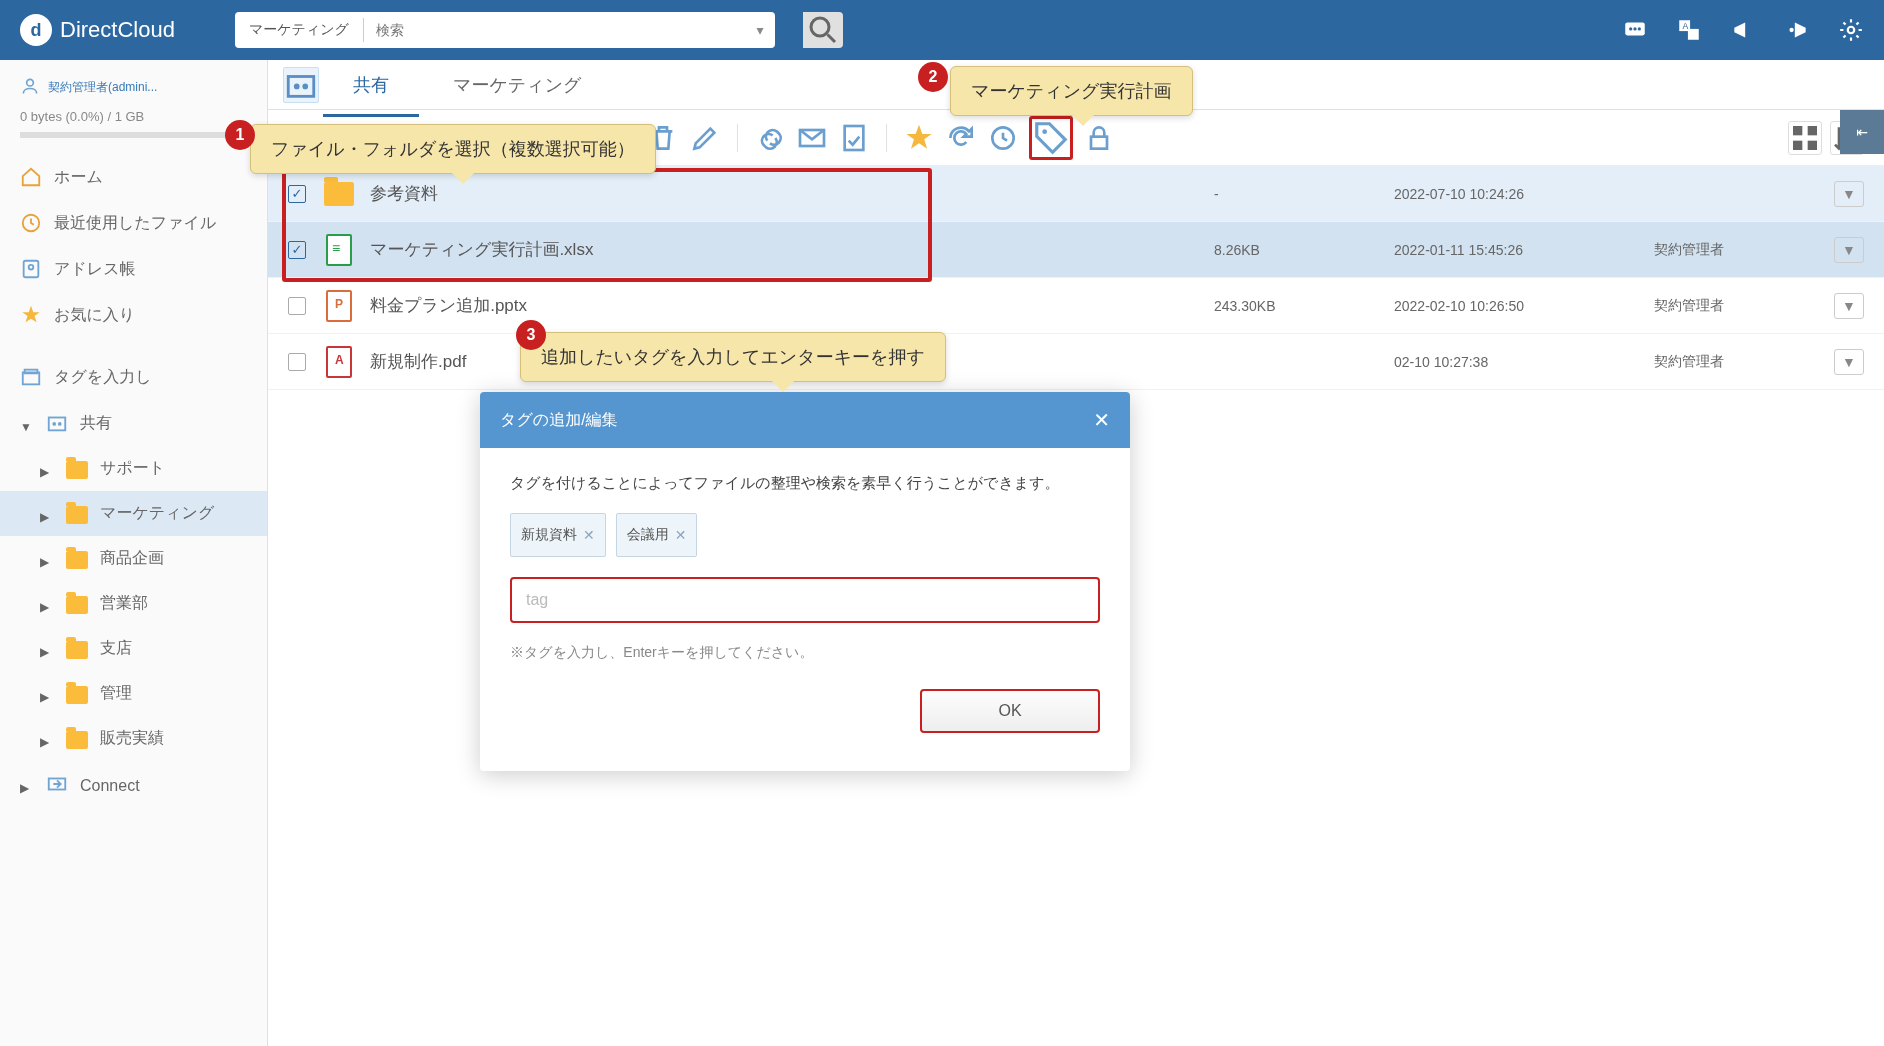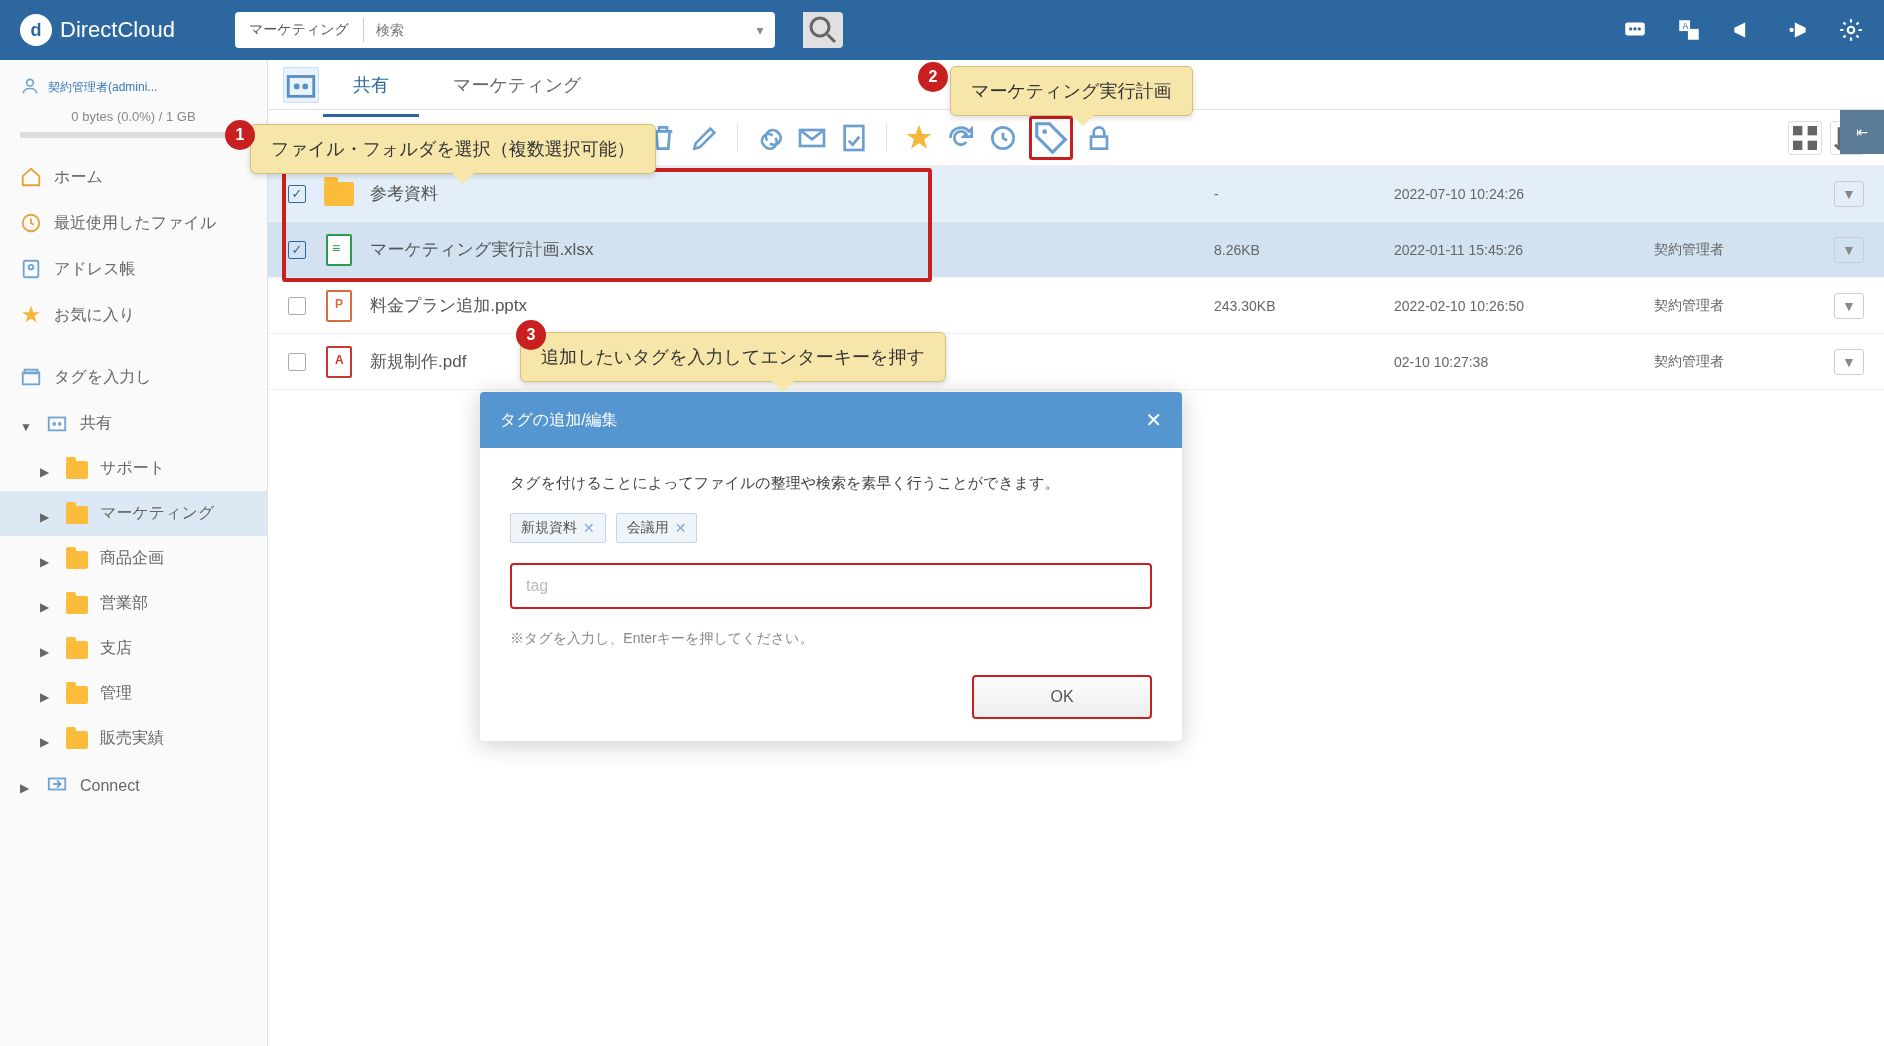--- a/index.html
+++ b/index.html
@@ -17,21 +17,21 @@
 .search-btn { width: 40px; height: 36px; background: #e0e0e0; border: none; border-radius: 0 4px 4px 0; color: #666; cursor: pointer; display:flex; align-items:center; justify-content:center; margin-left:8px; }
 .header-right { margin-left: auto; display: flex; align-items: center; gap: 28px; color: #fff; }
 .header-icon { width: 26px; height: 26px; display: flex; align-items: center; justify-content: center; cursor: pointer; }
 
 
 .body { display: flex; height: calc(1046px - 60px); }
 .sidebar { width: 268px; background: #fafafa; border-right: 1px solid #e0e0e0; display: flex; flex-direction: column; }
 .user-block { padding: 16px 20px 8px; }
 .user-name { display: flex; align-items: center; gap: 8px; color: #3a7ab8; font-size: 12px; }
 .user-icon { color: #6fa4d4; }
-.storage-info { text-align: center; font-size: 13px; color: #888; margin-top: 10px; }
+.storage-info { text-align: left; font-size: 13px; color: #888; margin-top: 10px; }
 .storage-bar { height: 6px; background: #ddd; margin-top: 8px; position: relative; }
 .storage-fill { height: 100%; background: #999; width: 0%; }
 
 .nav { padding: 8px 0; }
 .nav-item { display: flex; align-items: flex-end; gap: 12px; padding: 12px 20px; color: #666; cursor: pointer; font-size: 16px; }
 .nav-item.indent-1 { padding-left: 40px; }
 .nav-item.active { background: #dce9f5; }
 .nav-icon { width: 22px; height: 22px; display: flex; align-items: center; justify-content: center; }
 .folder-icon { width: 22px; height: 18px; background: #fbbc3c; border-radius: 2px; position: relative; }
 .folder-icon::before { content: ""; position: absolute; top: -4px; left: 0; width: 10px; height: 4px; background: #fbbc3c; border-radius: 2px 2px 0 0; }
@@ -73,32 +73,32 @@
 .doc-pdf::after { content:"A"; position:absolute; top:5px; left:7px; color:#c83737; font-size:12px; font-weight:bold; }
 .file-name { flex: 1; font-size: 17px; color: #555; }
 .file-size { width: 180px; color: #666; }
 .file-date { width: 260px; color: #666; }
 .file-owner { width: 180px; color: #666; }
 .file-menu { width: 30px; height: 26px; border:1px solid #ccc; border-radius:3px; display:flex; align-items:center; justify-content:center; color:#888; cursor:pointer; }
 
 .sel-border { position: absolute; border: 4px solid #c82020; border-radius: 3px; pointer-events: none; }
 
 
-.modal { position: absolute; left: 480px; top: 392px; width: 702px; background: #fff; box-shadow: 0 4px 24px rgba(0,0,0,0.2); border-radius: 4px; z-index: 30; }
+.modal { position: absolute; left: 480px; top: 392px; width: 650px; background: #fff; box-shadow: 0 4px 24px rgba(0,0,0,0.2); border-radius: 4px; z-index: 30; }
 .modal-header { background: #5596d0; color: #fff; padding: 16px 20px; font-size: 16px; border-radius: 4px 4px 0 0; display:flex; align-items:center; }
 .modal-close { margin-left: auto; cursor: pointer; font-size: 20px; }
 .modal-body { padding: 26px 30px; }
 .modal-desc { font-size: 15px; color: #444; font-weight: 500; margin-bottom: 20px; }
 .tag-chips { display: flex; gap: 10px; margin-bottom: 20px; }
-.tag-chip { border: 1px solid #c5d5e3; background: #eef5fa; padding: 5px 10px; border-radius: 2px; font-size: 14px; color: #555; display:flex; align-items:center; gap:6px; }
+.tag-chip { border: 1px solid #c5d5e3; background: #eef5fa; padding: 12px 10px; border-radius: 2px; font-size: 14px; color: #555; display:flex; align-items:center; gap:6px; }
 .tag-x { color: #8aa7bf; cursor: pointer; }
 .tag-input { width: 100%; border: 2px solid #c82020; border-radius: 4px; padding: 12px 14px; font-size: 16px; outline: none; }
 .tag-input::placeholder { color: #bbb; }
 .modal-hint { margin-top: 18px; font-size: 14px; color: #888; line-height: 1.6; }
-.modal-footer { display: flex; justify-content: flex-end; padding: 0 30px 22px; }
+.modal-footer { display: flex; justify-content: flex-end; padding: 0 30px 38px; }
 .ok-btn { width: 180px; height: 44px; border: 2px solid #c82020; background: linear-gradient(#fdfdfd,#eee); border-radius: 4px; font-size: 16px; color: #555; cursor: pointer; }
 
 
 .callout { position: absolute; background: #f7e6aa; border: 1px solid #d4c07a; border-radius: 6px; padding: 12px 20px; font-size: 18px; color: #333; z-index: 40; display:flex; align-items:center; gap:10px; box-shadow: 0 2px 6px rgba(0,0,0,0.15); }
 .callout::after { content:""; position:absolute; width:0; height:0; border:12px solid transparent; }
 .callout.c1 { left: 250px; top: 124px; }
 .callout.c1::after { bottom:-23px; left: 200px; border-top-color:#f7e6aa; }
 .callout.c2 { left: 950px; top: 66px; }
 .callout.c2::after { bottom:-23px; left: 120px; border-top-color:#f7e6aa; }
 .callout.c3 { left: 520px; top: 324px; margin-top: 8px; }

